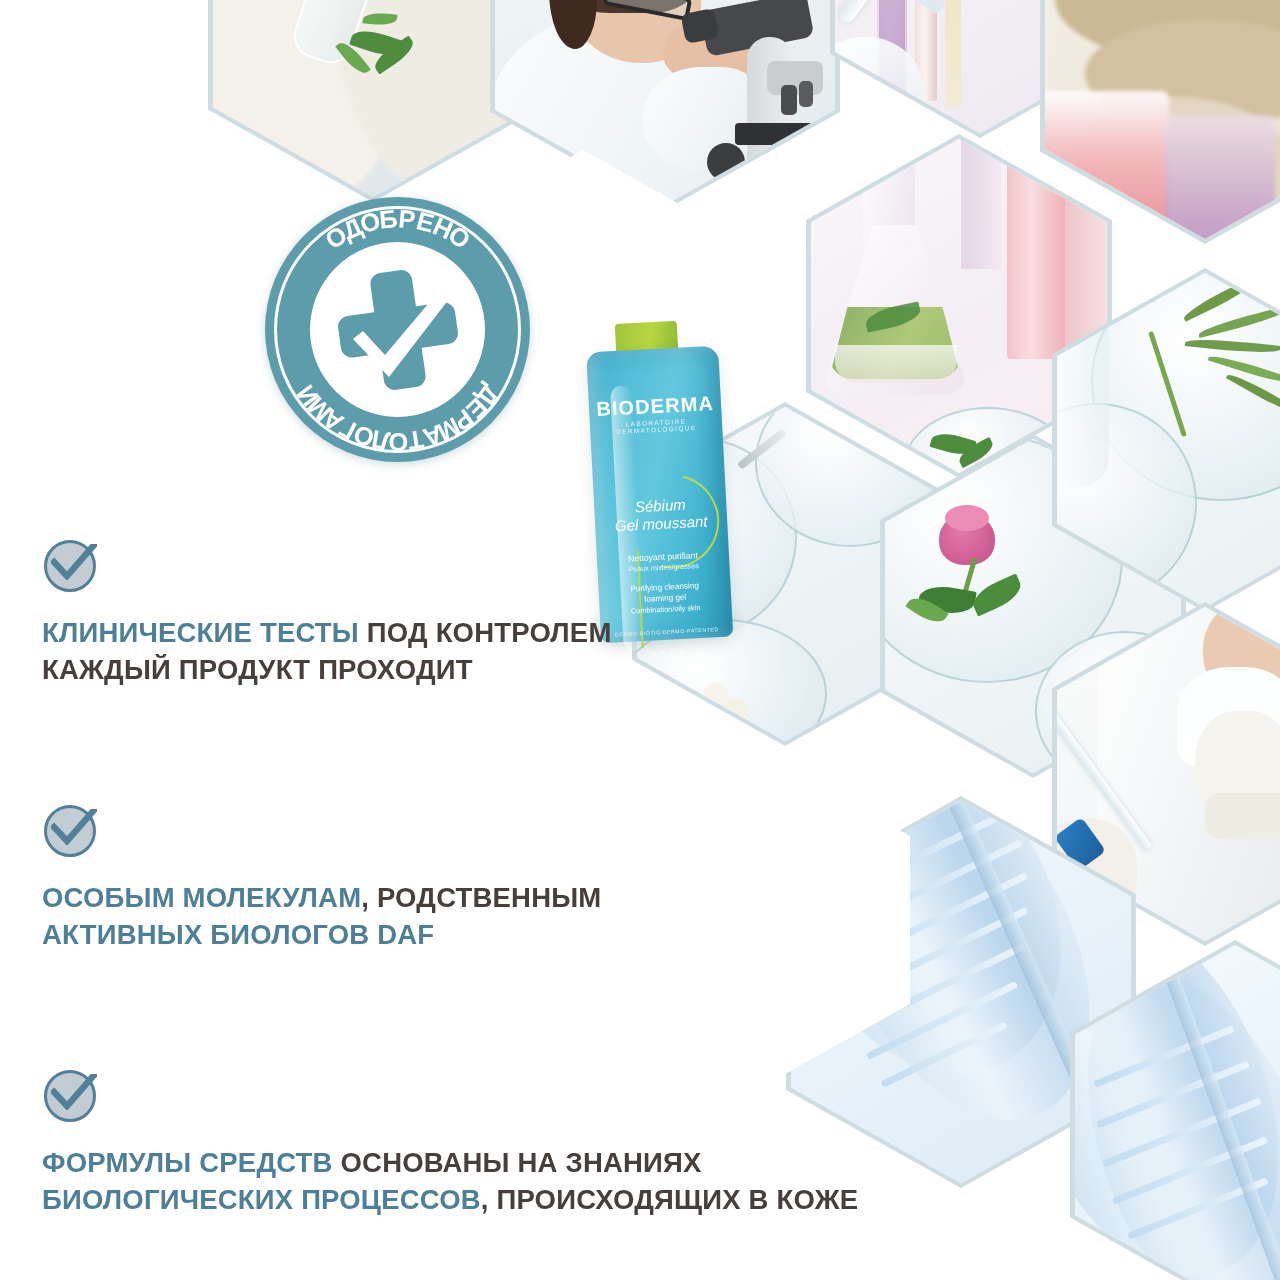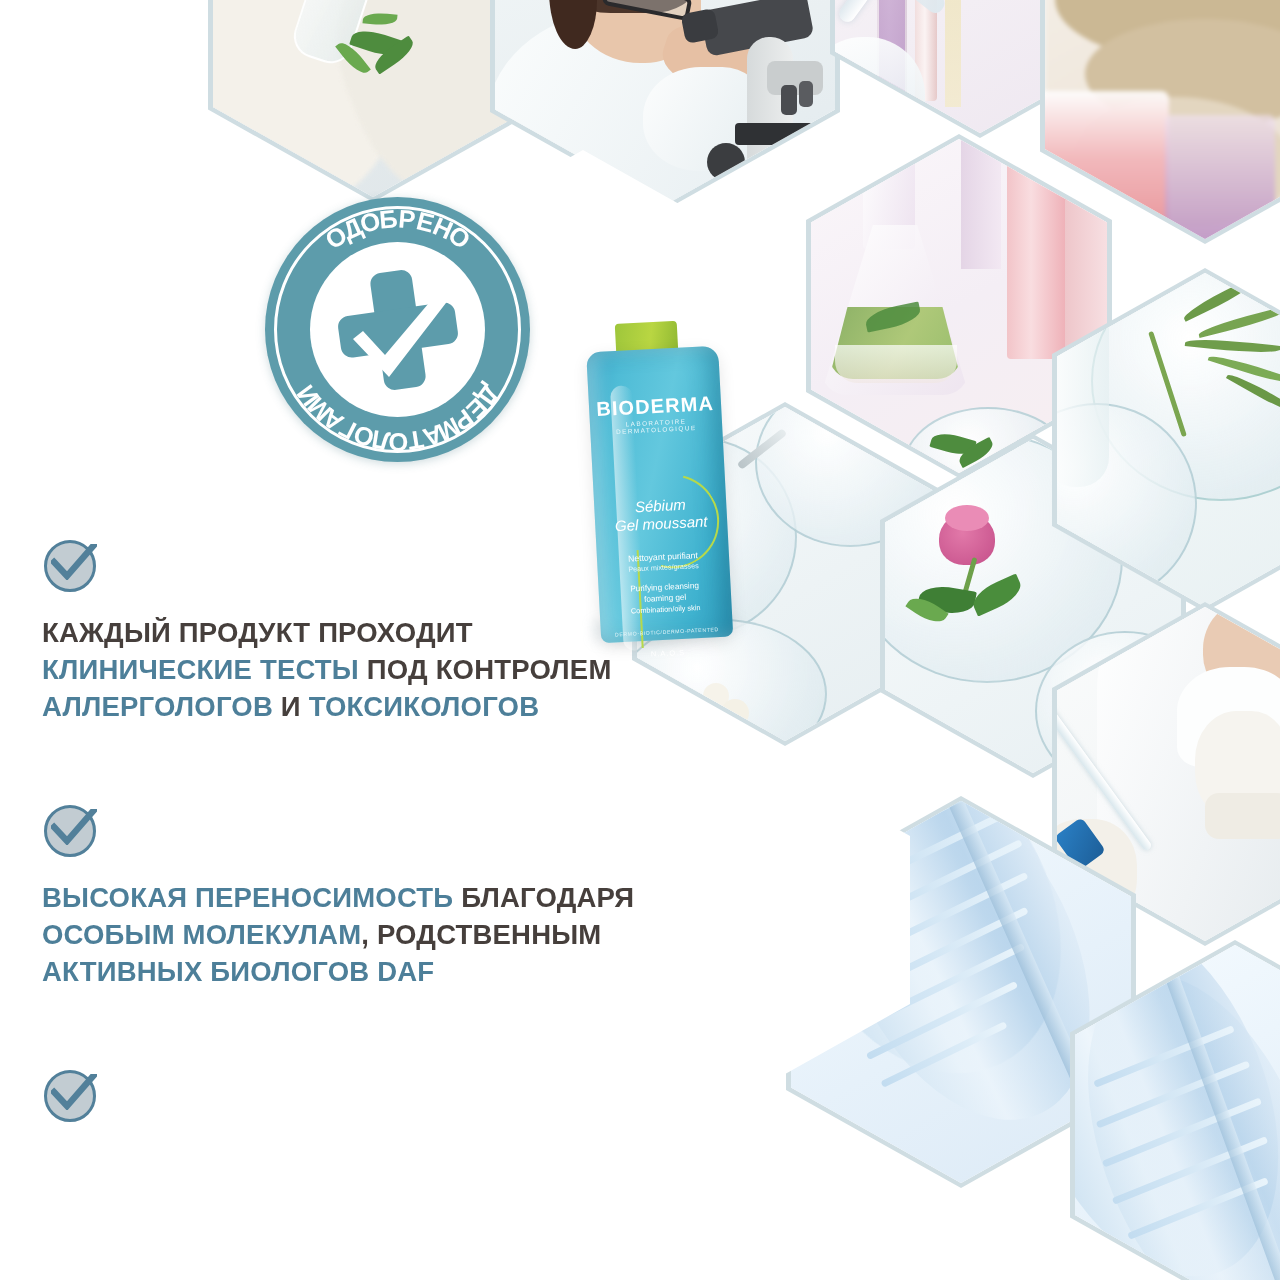--- a/index.html
+++ b/index.html
@@ -392,42 +392,44 @@
   </div>
 
   <div class="block" style="top:538px;">
     <div class="tick">
       <div class="ring"></div>
       <svg class="mark" viewBox="0 0 46 36">
           <path d="M3 18 L16 32 L43 1" fill="none" stroke="#52809a" stroke-width="6.4" stroke-linecap="square"></path>
         </svg>
     </div>
     <div class="lines">
+        <div class="line"><span class="hl">КЛИНИЧЕСКИЕ ТЕСТЫ</span><span> ПОД КОНТРОЛЕМ</span></div>
         <div class="line"><span>КАЖДЫЙ ПРОДУКТ ПРОХОДИТ</span></div>
-        <div class="line"><span class="hl">КЛИНИЧЕСКИЕ ТЕСТЫ</span><span> ПОД КОНТРОЛЕМ</span></div>
-        <div class="line"><span class="hl">АЛЛЕРГОЛОГОВ</span><span> И </span><span class="hl">ТОКСИКОЛОГОВ</span></div>
       </div>
   </div>
 
   <div class="block" style="top:803px;">
     <div class="tick">
       <div class="ring"></div>
       <svg class="mark" viewBox="0 0 46 36">
           <path d="M3 18 L16 32 L43 1" fill="none" stroke="#52809a" stroke-width="6.4" stroke-linecap="square"></path>
         </svg>
     </div>
     <div class="lines">
-        <div class="line"><span class="hl">ВЫСОКАЯ ПЕРЕНОСИМОСТЬ</span><span> БЛАГОДАРЯ</span></div>
         <div class="line"><span class="hl">ОСОБЫМ МОЛЕКУЛАМ</span><span>, РОДСТВЕННЫМ</span></div>
         <div class="line"><span class="hl">АКТИВНЫХ БИОЛОГОВ DAF</span></div>
       </div>
   </div>
 
   <div class="block" style="top:1068px;">
     <div class="tick">
       <div class="ring"></div>
       <svg class="mark" viewBox="0 0 46 36">
           <path d="M3 18 L16 32 L43 1" fill="none" stroke="#52809a" stroke-width="6.4" stroke-linecap="square"></path>
         </svg>
     </div>
+    <div class="lines">
+        <div class="line"><span class="hl">ФОРМУЛЫ СРЕДСТВ</span><span> ОСНОВАНЫ НА ЗНАНИЯХ</span></div>
+        <div class="line"><span class="hl">БИОЛОГИЧЕСКИХ ПРОЦЕССОВ</span><span>, ПРОИСХОДЯЩИХ В КОЖЕ</span></div>
+      </div>
   </div>
 
 </div>
 
 </body></html>

